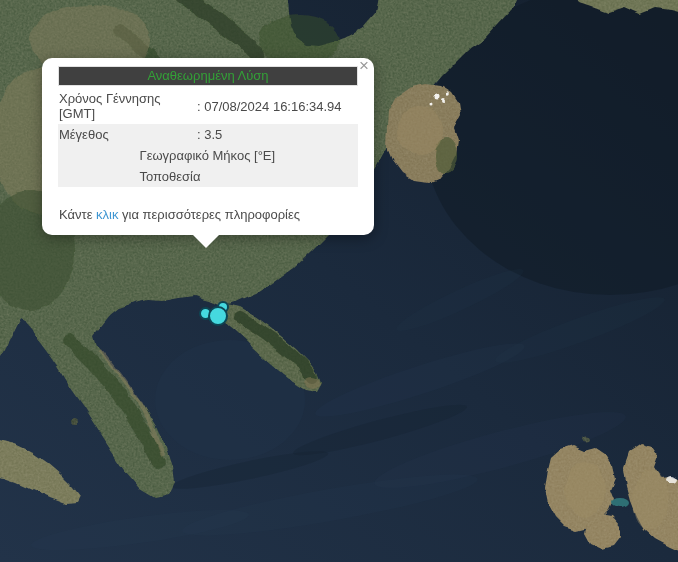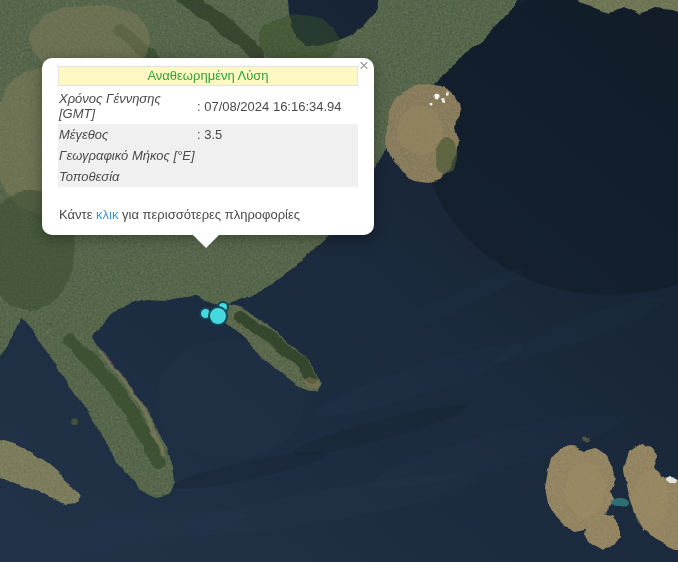--- a/index.html
+++ b/index.html
@@ -15,25 +15,25 @@
   .popup{position:absolute;left:42px;top:58px;width:332px;box-sizing:border-box;
          background:#ffffff;border-radius:10px;z-index:20;
          padding:8px 16px 12px 16px;
          box-shadow:0 3px 14px rgba(0,0,0,.35);
          color:#4a4a4a;font-size:13px;line-height:15px;}
   .popup-tail{position:absolute;top:100%;left:150px;margin-top:-1px;width:0;height:0;
          border-left:14px solid transparent;border-right:14px solid transparent;
          border-top:14px solid #ffffff;z-index:21;}
   .popup-close{position:absolute;top:-1px;right:5px;font-size:17px;line-height:17px;
          color:#9a9a9a;cursor:pointer;font-weight:400;z-index:22;}
-  .popup-title{background:#fef9c3;border:1px solid #e2e2e2;text-align:center;
+  .popup-title{background:#404040;border:1px solid #e2e2e2;text-align:center;
          color:var(--green,#33a037);padding:1px 0 2px 0;margin-bottom:2px;}
   .prow{display:flex;align-items:center;padding:3px 0;}
-  .prow.alt{background:#f0f0f0;}
-  .plabel{flex:0 0 139px;padding-left:1px;box-sizing:border-box;font-style:italic;}
+  .prow.alt{background:#f0f0f0;justify-content:center;}
+  .plabel{flex:0 0 139px;padding-left:1px;box-sizing:border-box;}
   .pvalue{flex:1 1 auto;}
   .popup-footer{margin-top:18px;padding:2px 0 1px 1px;}
   .link{color:var(--blue,#3e96d2);cursor:pointer;text-decoration:none;}
 </style>
 </head>
 <body>
 
 <div id="stage">
 
   <svg viewBox="0 0 678 562" preserveAspectRatio="none">

